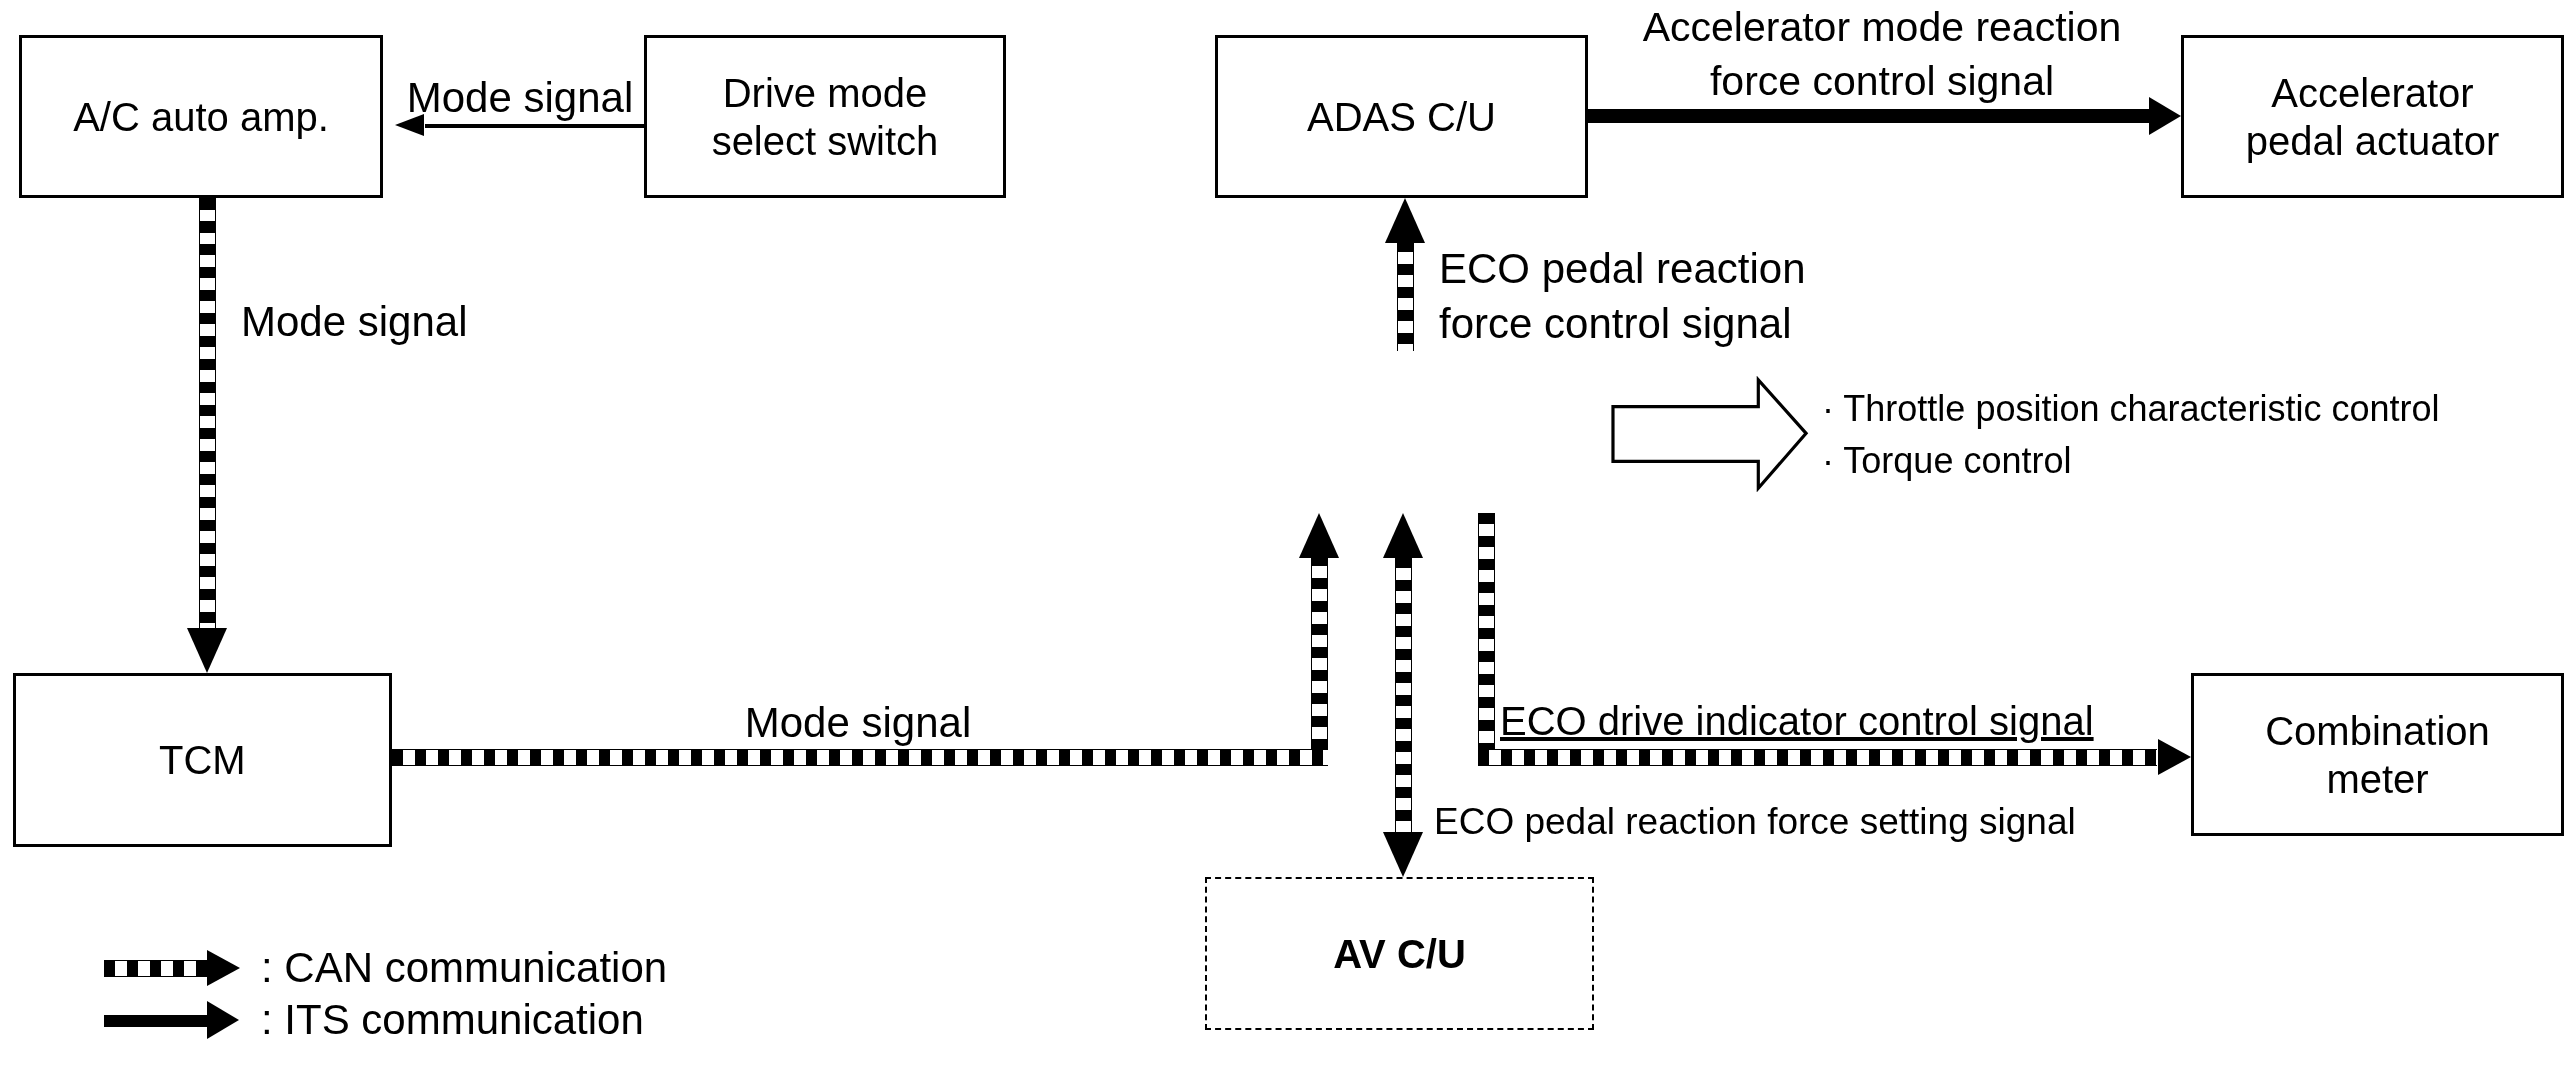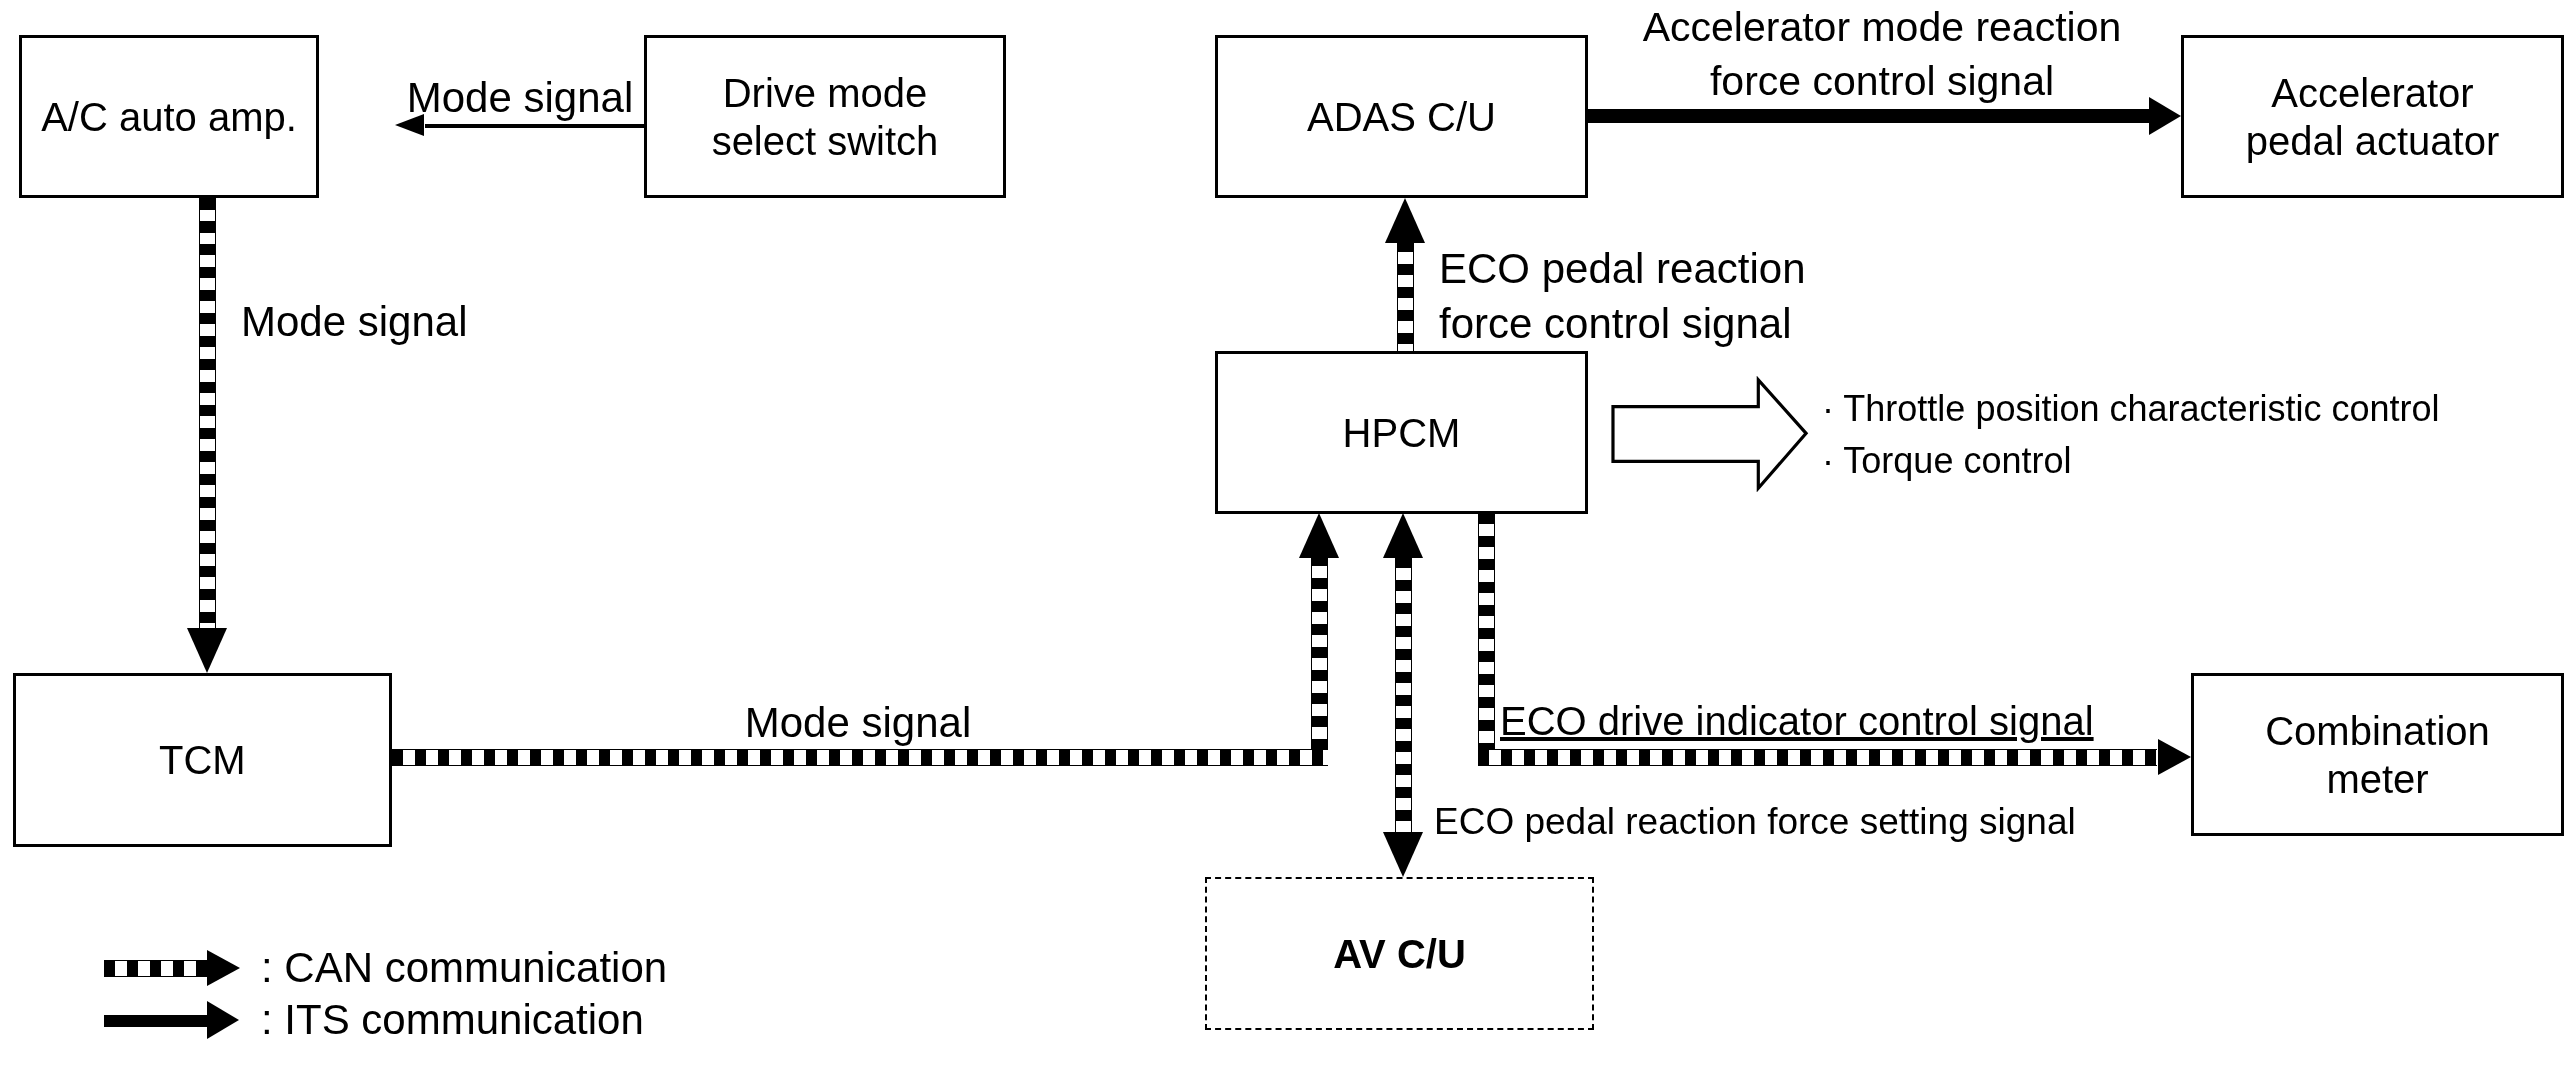--- a/index.html
+++ b/index.html
@@ -67,41 +67,38 @@
   .ah-left  { border-top: 11.5px solid transparent; border-bottom: 11.5px solid transparent; border-right: 29px solid #000; }
   .ah-right { border-top: 18.5px solid transparent; border-bottom: 18.5px solid transparent; border-left: 33px solid #000; }
   .ah-right.its { border-top: 19px solid transparent; border-bottom: 19px solid transparent; border-left: 32px solid #000; }
   .hollow-arrow { position: absolute; }
 </style>
 </head>
 <body>
 
 <div id="diagram">
 
-  <div class="box" style="left:19px; top:35px; width:300px; height:163px;">
+  <div class="box" style="left:19px; top:35px; width:364px; height:163px;">
     <span>A/C auto amp.</span>
   </div>
 
   <div class="box" style="left:644px; top:35px; width:362px; height:163px;">
     <span>Drive mode</span>
     <span>select switch</span>
   </div>
 
   <div class="box" style="left:1215px; top:35px; width:373px; height:163px;">
     <span>ADAS C/U</span>
   </div>
 
   <div class="box" style="left:2181px; top:35px; width:383px; height:163px;">
     <span>Accelerator</span>
     <span>pedal actuator</span>
   </div>
 
-  <div class="box" style="left:1215px; top:351px; width:373px; height:163px;">
-    <span>HPCM</span>
-  </div>
 
   <div class="box" style="left:12.8px; top:673px; width:379px; height:174px;">
     <span>TCM</span>
   </div>
 
   <div class="box" style="left:2191px; top:673px; width:373px; height:163px;">
     <span>Combination</span>
     <span>meter</span>
   </div>
 

